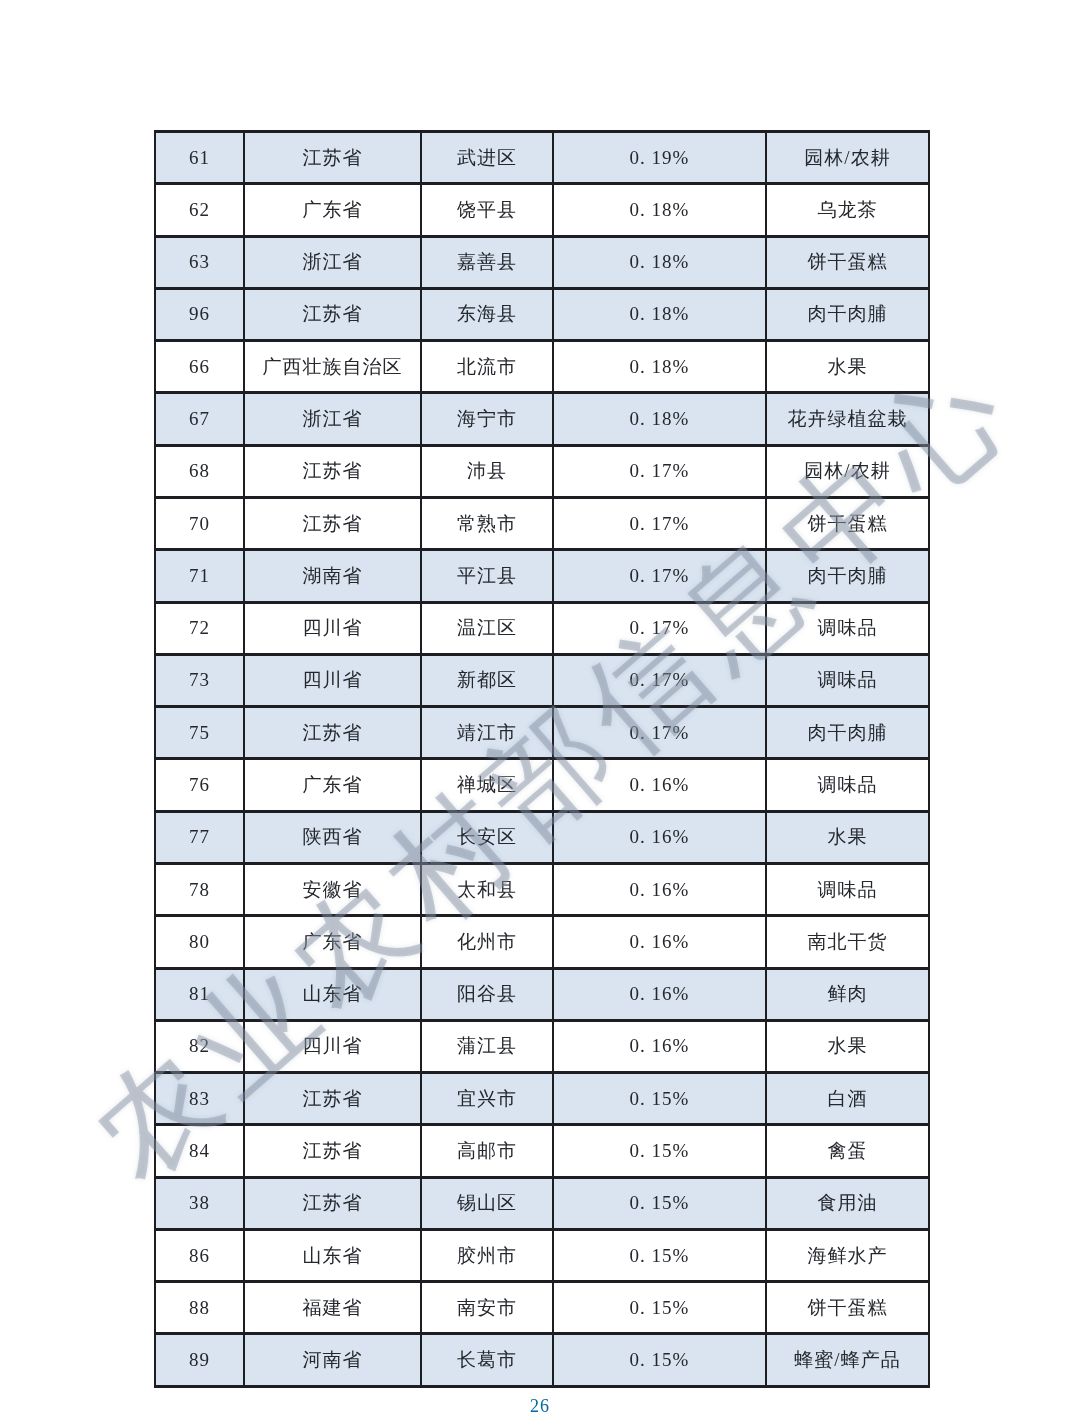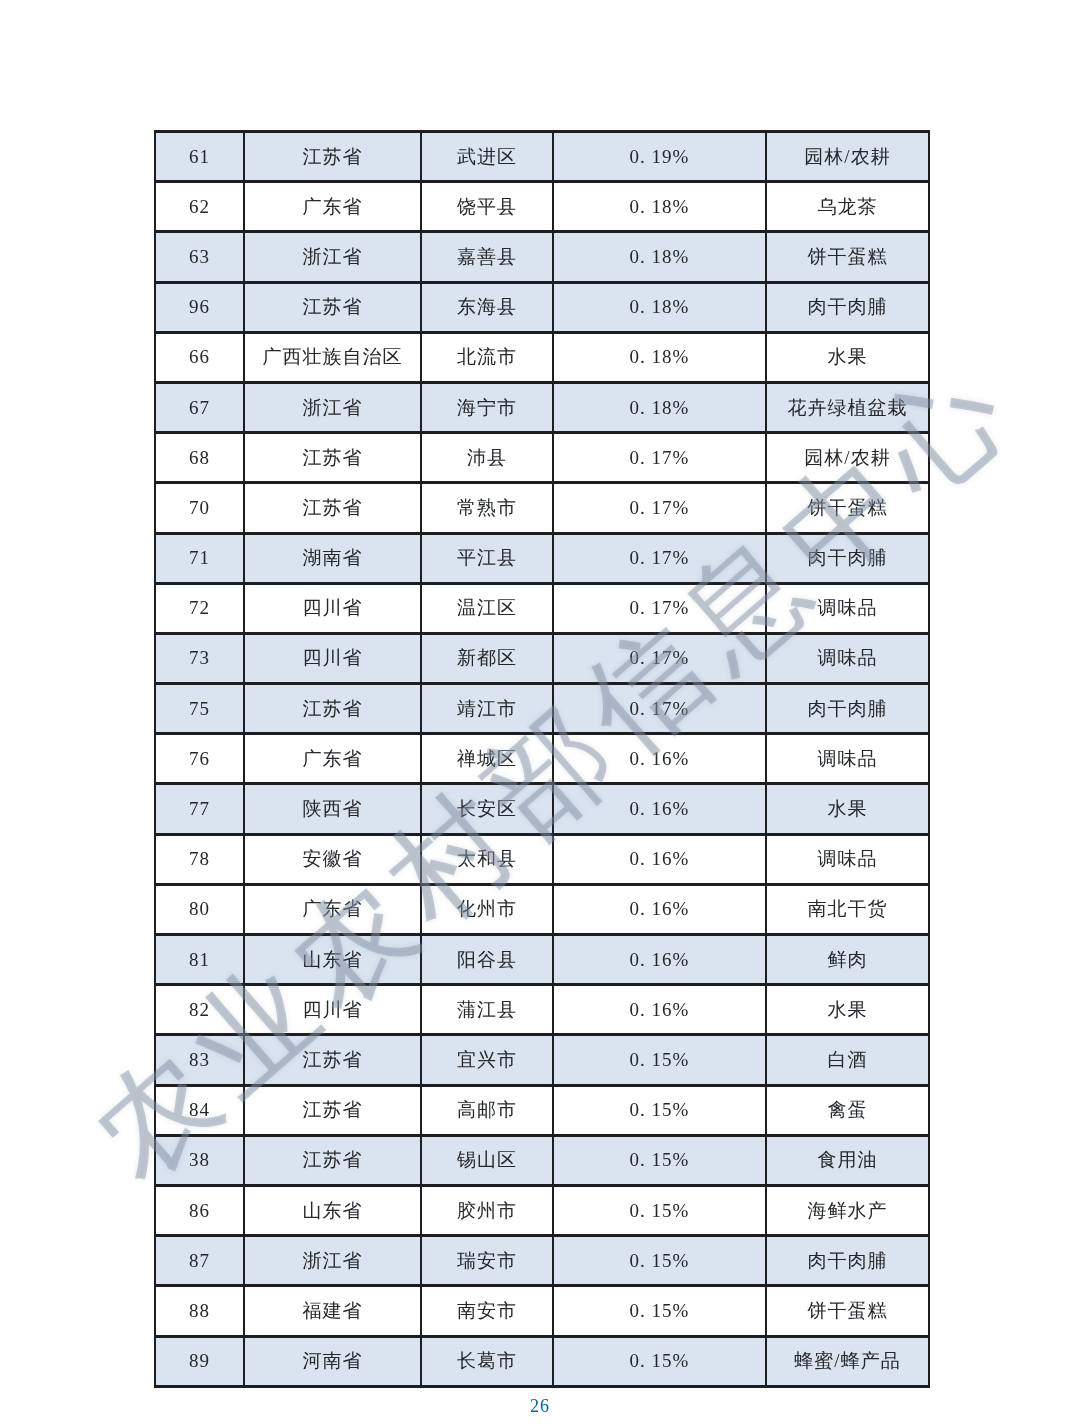--- a/index.html
+++ b/index.html
@@ -236,27 +236,20 @@
           <td>0. 15%</td>
           <td>食用油</td>
         </tr>
         <tr>
           <td>86</td>
           <td>山东省</td>
           <td>胶州市</td>
           <td>0. 15%</td>
           <td>海鲜水产</td>
         </tr>
-        <tr class="alt">
-          <td>87</td>
-          <td>浙江省</td>
-          <td>瑞安市</td>
-          <td>0. 15%</td>
-          <td>肉干肉脯</td>
-        </tr>
         <tr>
           <td>88</td>
           <td>福建省</td>
           <td>南安市</td>
           <td>0. 15%</td>
           <td>饼干蛋糕</td>
         </tr>
         <tr class="alt">
           <td>89</td>
           <td>河南省</td>

